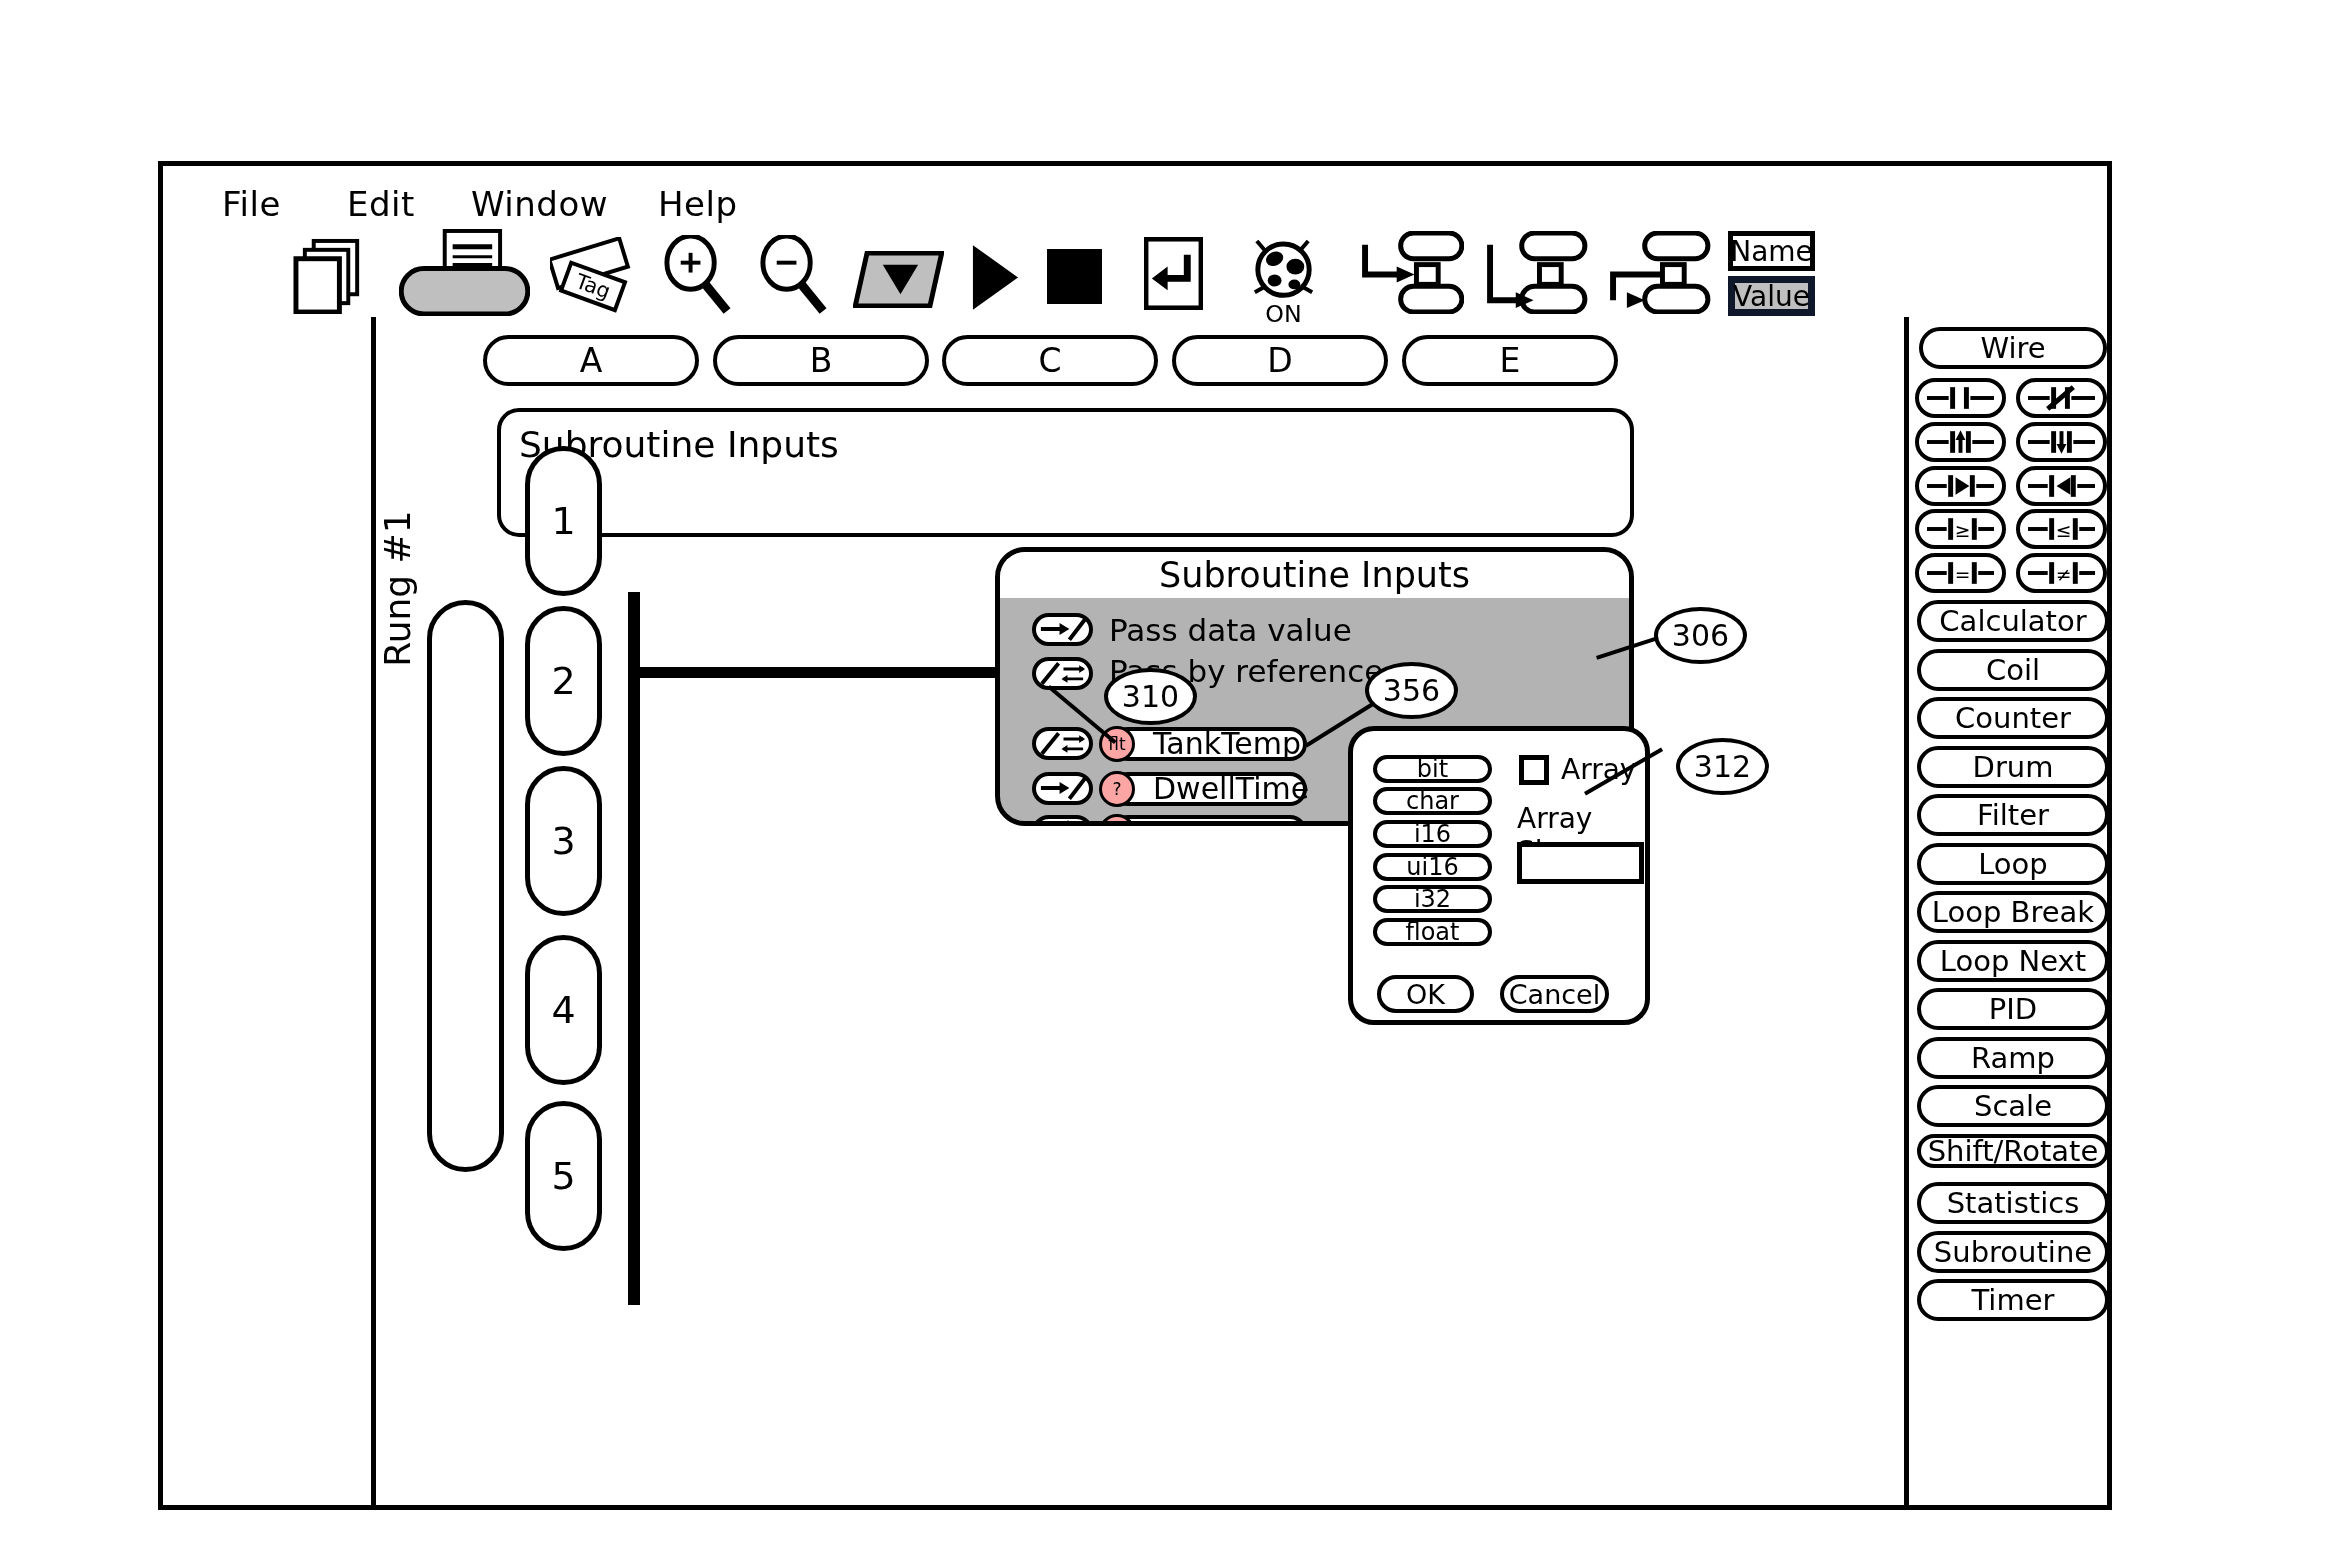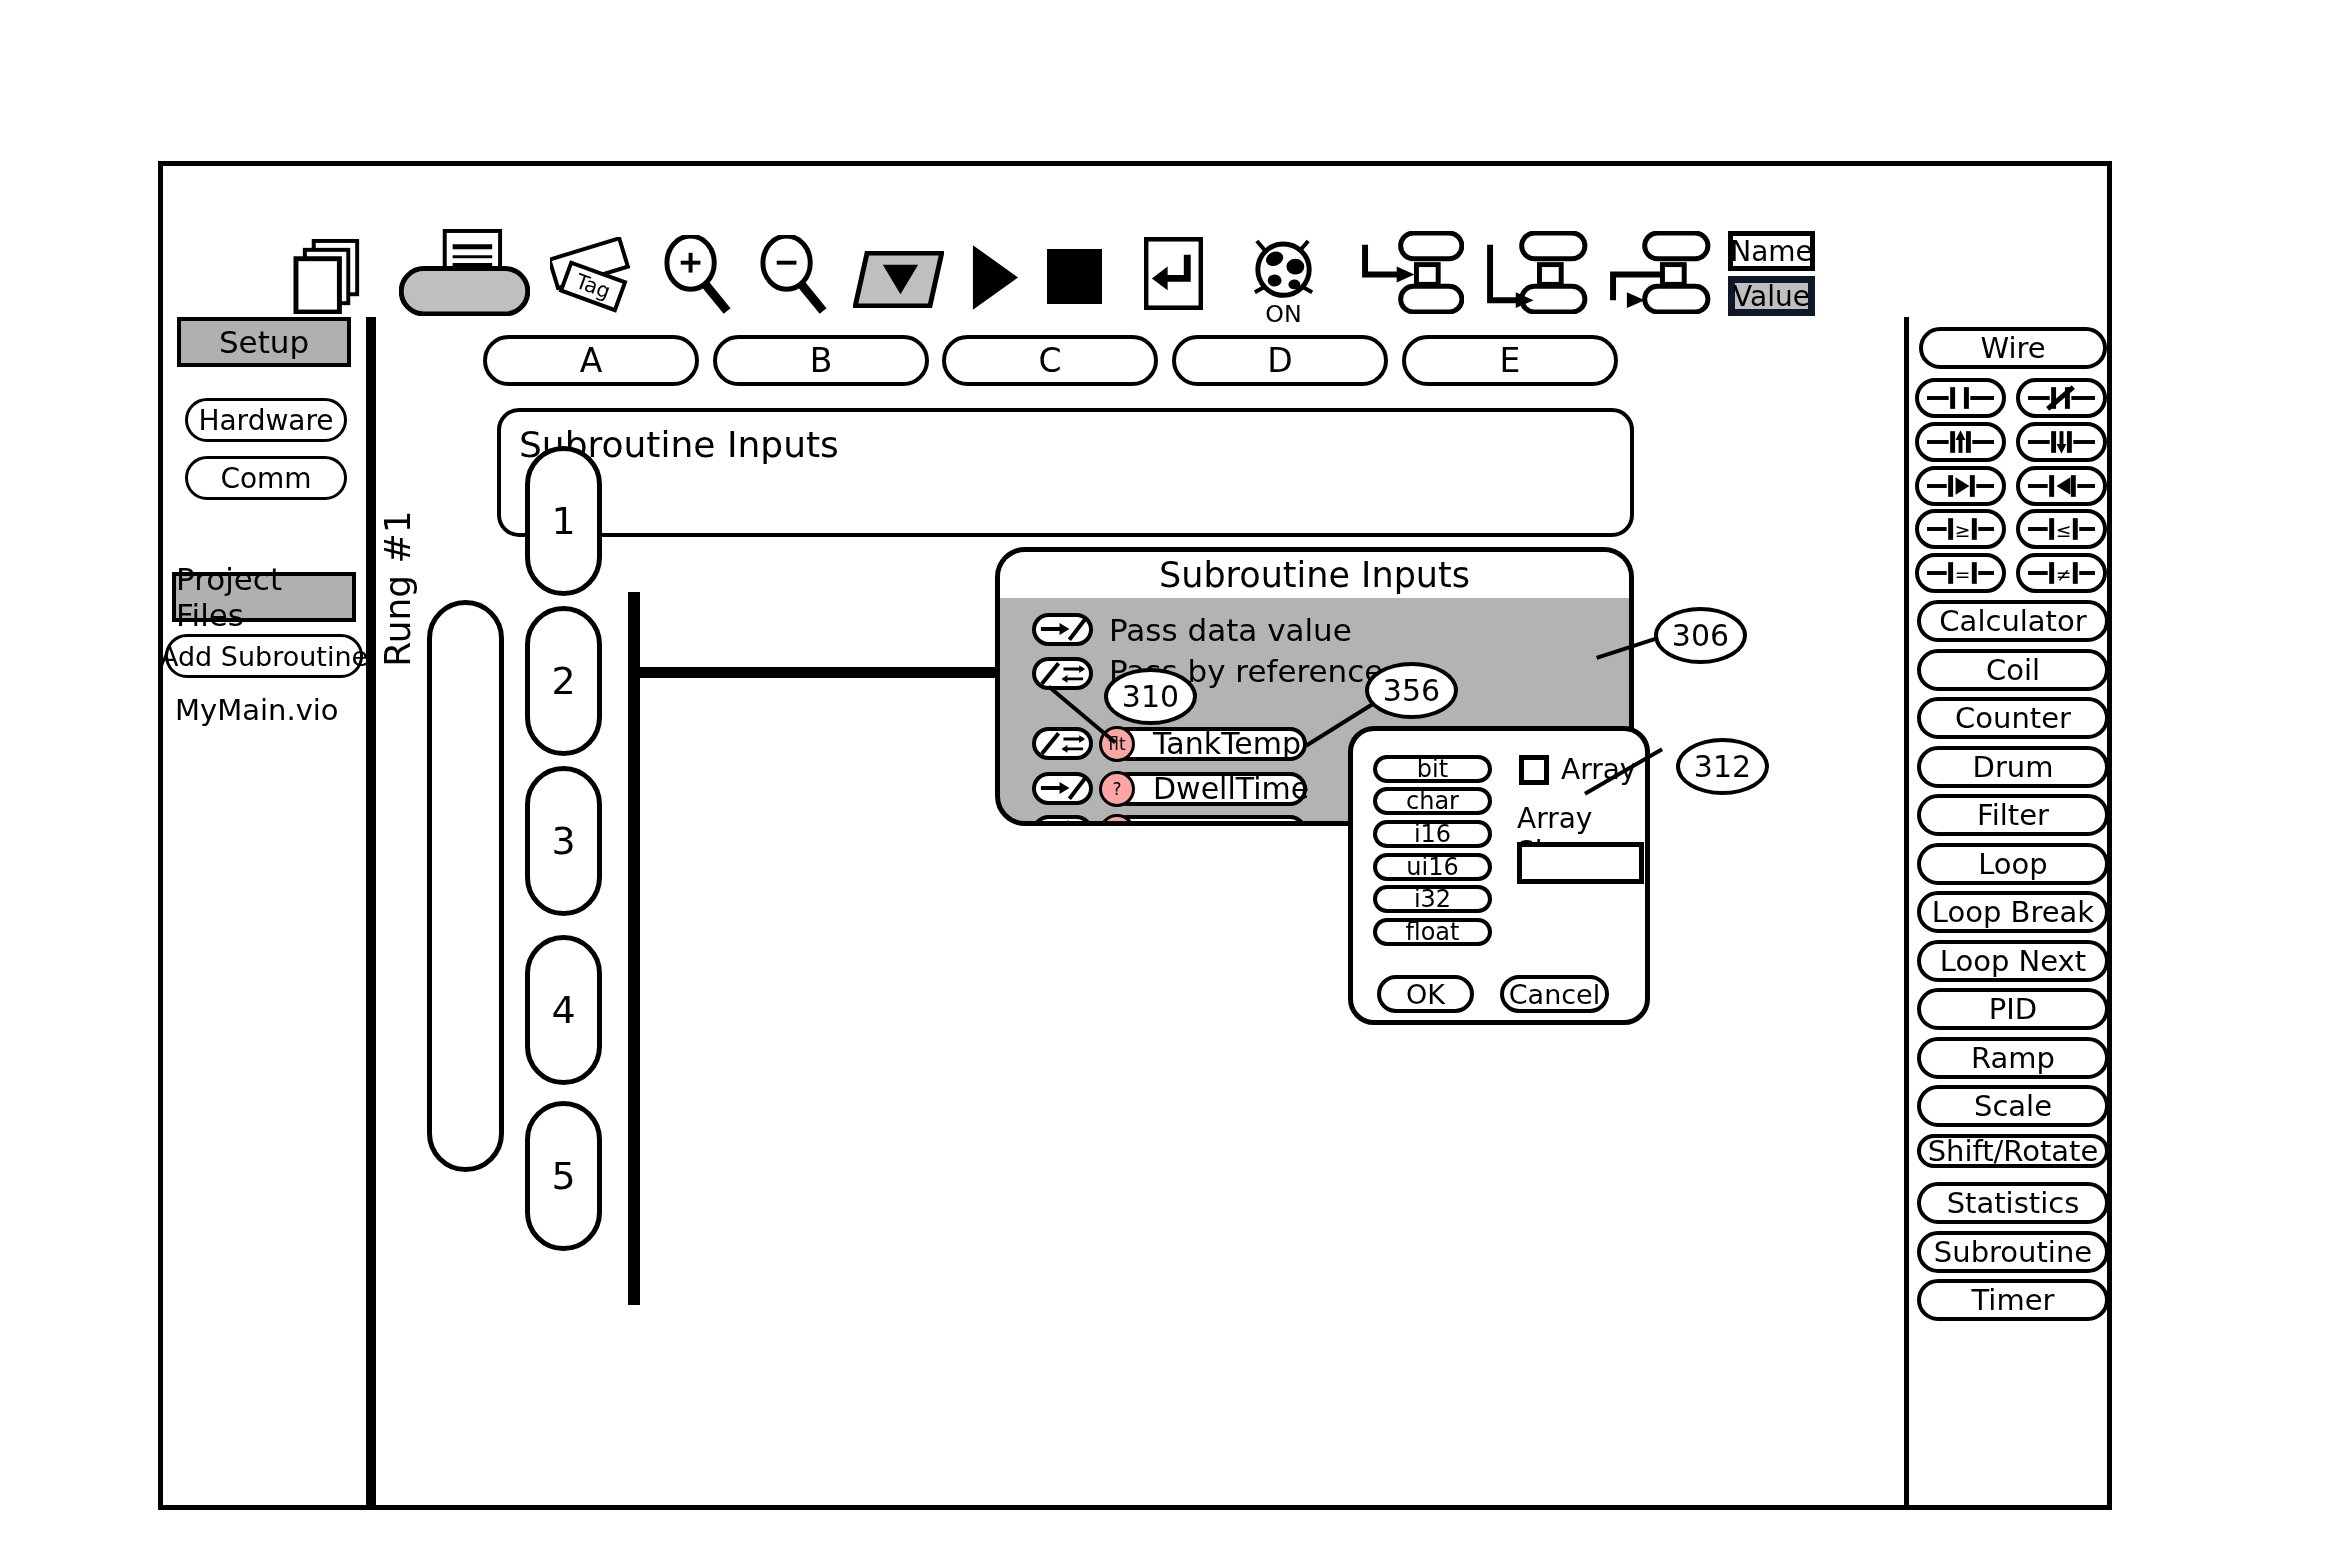--- a/index.html
+++ b/index.html
@@ -144,20 +144,26 @@
   .leader{position:absolute;background:#000;transform-origin:0 0;z-index:79;}
 
   
   svg{display:block;}
 </style>
 </head>
 <body>
 
 <div id="app-window">
 
+  <div id="menubar">
+    <div class="menu-item" style="left:0px;top:0px;">File</div>
+    <div class="menu-item" style="left:125px;top:0px;">Edit</div>
+    <div class="menu-item" style="left:249px;top:0px;">Window</div>
+    <div class="menu-item" style="left:436px;top:0px;">Help</div>
+  </div>
 
   <div id="toolbar">
 
     <div class="tb" style="left:79px;top:14px;">
       <svg width="79" height="77" viewBox="0 0 80 78">
         <rect x="22" y="4" width="44" height="54" fill="#fff" stroke="#000" stroke-width="4"></rect>
         <rect x="13" y="13" width="44" height="54" fill="#fff" stroke="#000" stroke-width="4"></rect>
         <rect x="4" y="22" width="44" height="54" fill="#fff" stroke="#000" stroke-width="5"></rect>
       </svg>
     </div>
@@ -270,29 +276,20 @@
         <rect x="58" y="34" width="22" height="20" fill="#fff" stroke="#000" stroke-width="5"></rect>
         <path d="M8 70 L8 44 L58 44" fill="none" stroke="#000" stroke-width="6"></path>
         <polygon points="22,62 40,70 22,78" fill="#000"></polygon>
       </svg>
     </div>
 
     <div class="tb" style="left:1515px;top:8px;width:87px;height:40px;border:5px solid #000;background:#fff;display:flex;align-items:center;justify-content:center;font-size:28px;box-sizing:border-box;">Name</div>
     <div class="tb" style="left:1515px;top:53px;width:87px;height:40px;border:7px solid #0f172a;background:#bfbfbf;display:flex;align-items:center;justify-content:center;font-size:28px;box-sizing:border-box;">Value</div>
   </div>
 
-  <div id="sidebar">
-    <div class="section-head" style="top:0px;">Setup</div>
-    <div class="pill-btn" style="left:22px;top:81px;width:162px;height:44px;">Hardware</div>
-    <div class="pill-btn" style="left:22px;top:139px;width:162px;height:44px;">Comm</div>
-
-    <div class="section-head" style="top:255px;width:184px;left:9px;">Project Files</div>
-    <div class="pill-btn" style="left:2px;top:317px;width:198px;height:44px;font-size:27px;">Add Subroutine</div>
-    <div class="plain-text" style="left:12px;top:376px;">MyMain.vio</div>
-  </div>
 
   <div id="canvas">
 
     <div class="col-tab" style="left:107px;width:216px;">A</div>
     <div class="col-tab" style="left:337px;width:216px;">B</div>
     <div class="col-tab" style="left:566px;width:216px;">C</div>
     <div class="col-tab" style="left:796px;width:216px;">D</div>
     <div class="col-tab" style="left:1026px;width:216px;">E</div>
 
     <div id="subroutine-panel">

